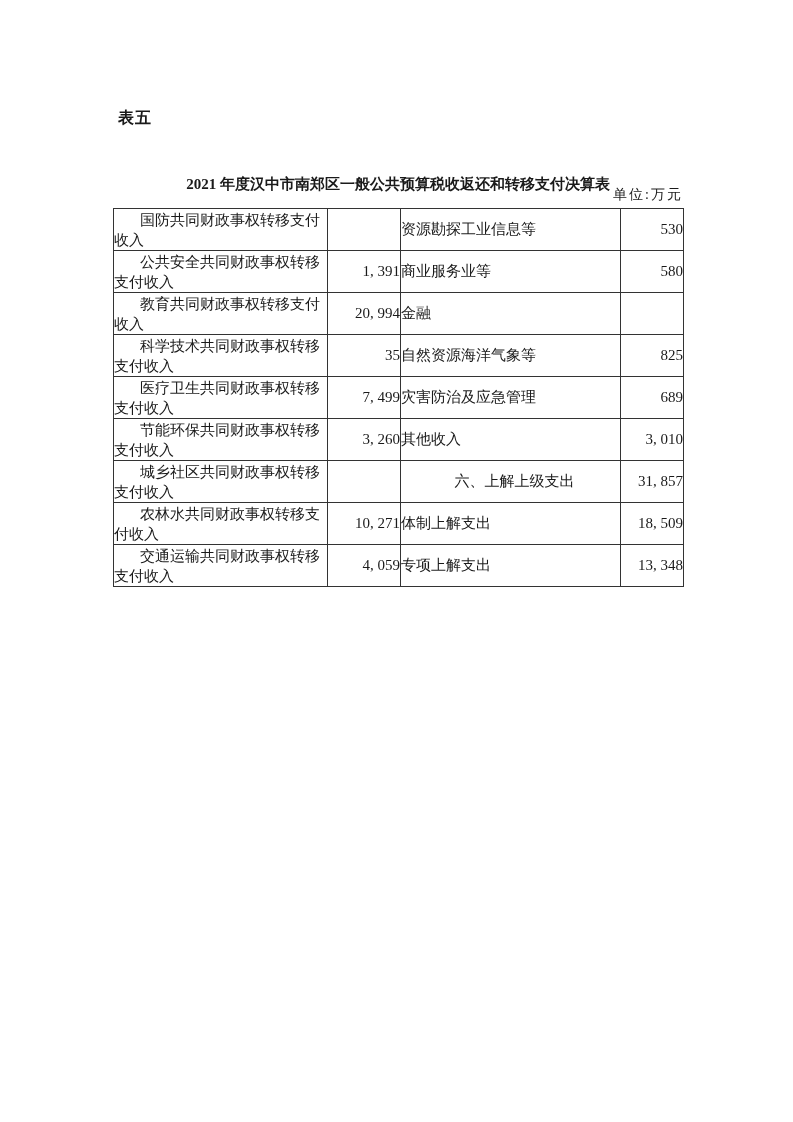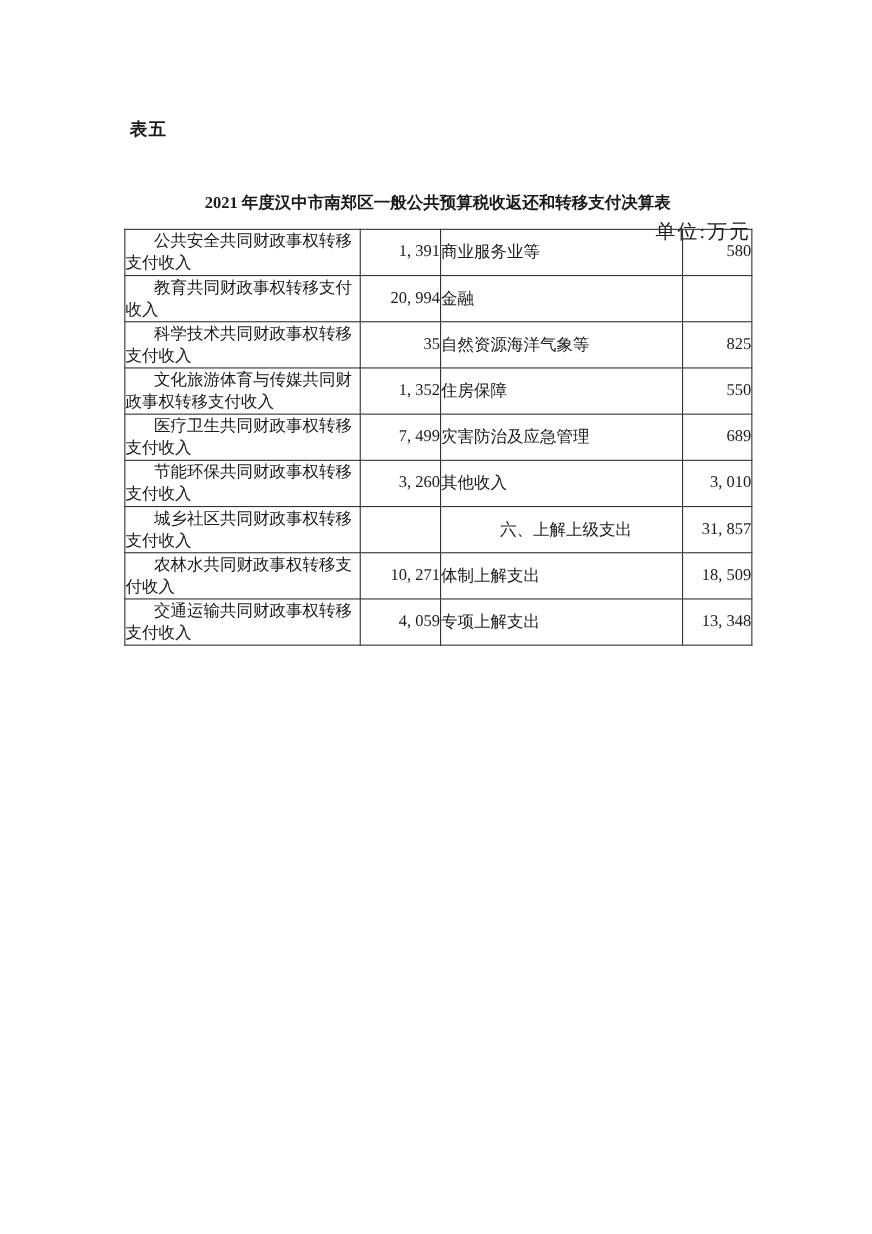--- a/index.html
+++ b/index.html
@@ -35,23 +35,22 @@
     font-weight: bold;
     white-space: nowrap;
     margin-top: 28px;
   }
   .unit-note {
     position: absolute;
     left: 113px;
     top: 186px;
     width: 570px;
     text-align: right;
-    font-size: 18px;
+    font-size: 14px;
     letter-spacing: 2px;
-    margin-top: 12px;
   }
   table.budget {
     position: absolute;
     left: 113px;
     top: 208px;
     width: 570px;
     border-collapse: collapse;
     table-layout: fixed;
   }
   table.budget td {
@@ -93,42 +92,42 @@
 
   <table class="budget">
     <colgroup>
       <col style="width:214px">
       <col style="width:73px">
       <col style="width:220px">
       <col style="width:63px">
     </colgroup>
     <tbody>
       <tr>
+        <td class="li">国防共同财政事权转移支付收入</td>
+        <td class="val"></td>
+        <td class="ri">资源勘探工业信息等</td>
+        <td class="val">530</td>
+      </tr>
+      <tr>
         <td class="li">公共安全共同财政事权转移支付收入</td>
         <td class="val">1, 391</td>
         <td class="ri">商业服务业等</td>
         <td class="val">580</td>
       </tr>
       <tr>
         <td class="li">教育共同财政事权转移支付收入</td>
         <td class="val">20, 994</td>
         <td class="ri">金融</td>
         <td class="val"></td>
       </tr>
       <tr>
         <td class="li">科学技术共同财政事权转移支付收入</td>
         <td class="val">35</td>
         <td class="ri">自然资源海洋气象等</td>
         <td class="val">825</td>
-      </tr>
-      <tr>
-        <td class="li">文化旅游体育与传媒共同财政事权转移支付收入</td>
-        <td class="val">1, 352</td>
-        <td class="ri">住房保障</td>
-        <td class="val">550</td>
       </tr>
       <tr>
         <td class="li">医疗卫生共同财政事权转移支付收入</td>
         <td class="val">7, 499</td>
         <td class="ri">灾害防治及应急管理</td>
         <td class="val">689</td>
       </tr>
       <tr>
         <td class="li">节能环保共同财政事权转移支付收入</td>
         <td class="val">3, 260</td>

